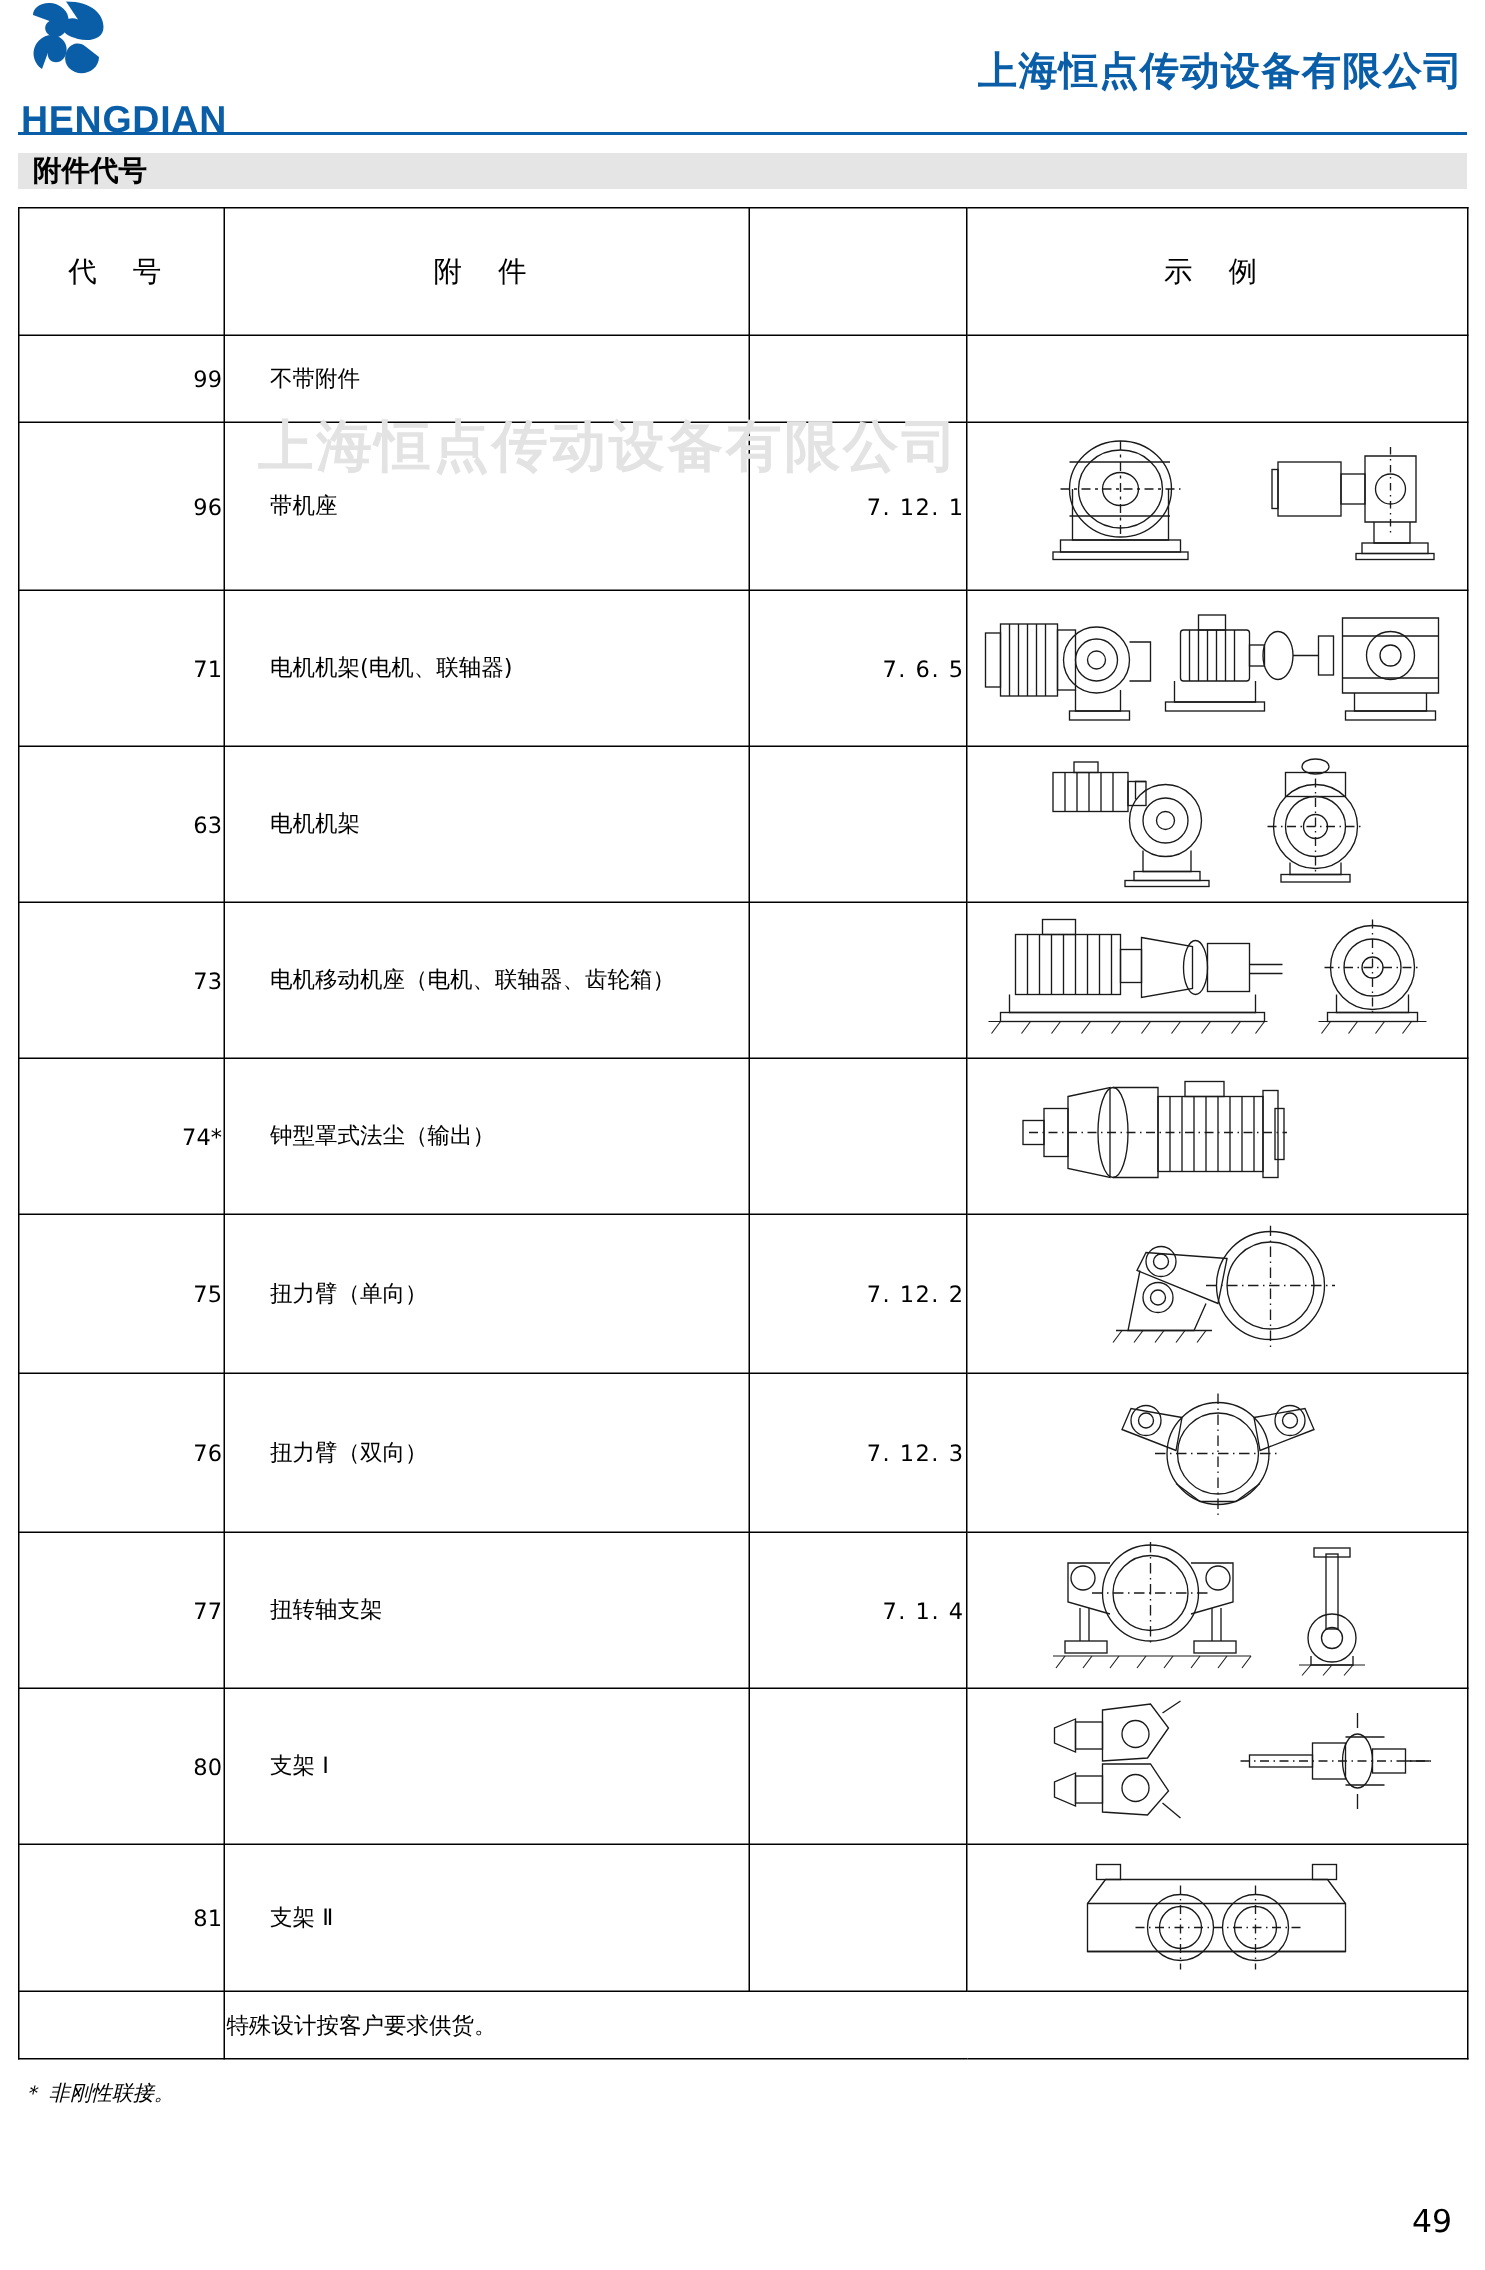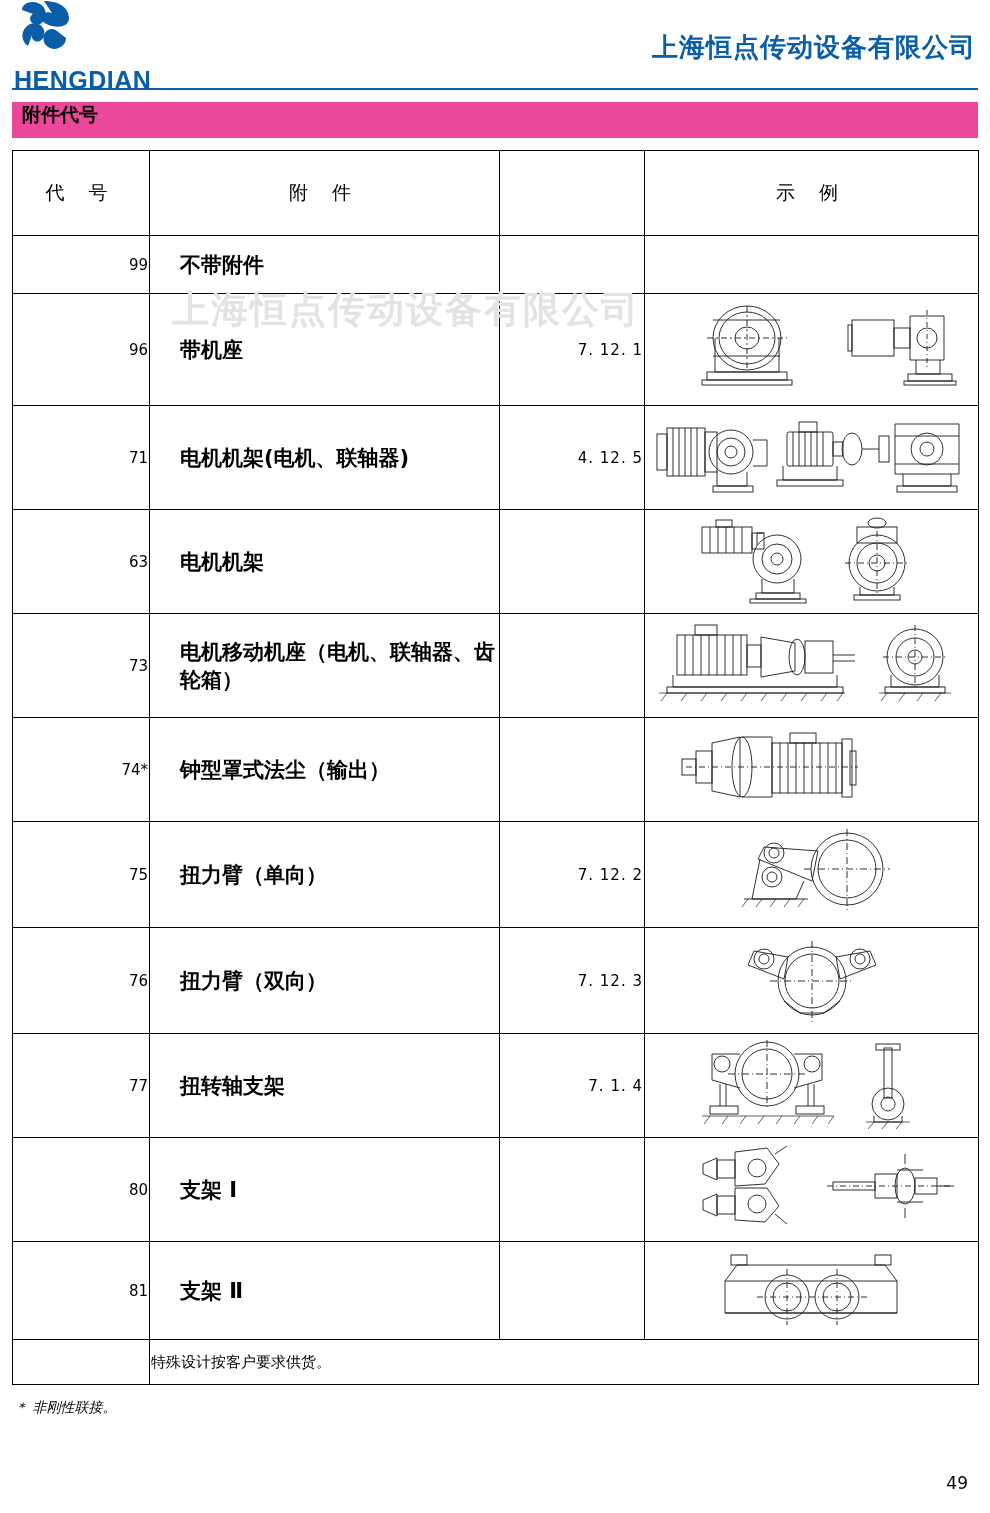--- a/index.html
+++ b/index.html
@@ -58,23 +58,24 @@
     left: 12px;
     right: 12px;
     bottom: 0;
     height: 2px;
     background: #0a5ea8;
   }
 
   
   .section-bar {
     margin: 12px 12px 0 12px;
-    height: 36px;
-    background: #ec4899;
+    height: 24px;
+    background: #e5e5e5;
     display: flex;
+    align-items: center;
     padding-left: 10px;
     box-sizing: border-box;
   }
   .section-bar .title {
     font-size: 19px;
     font-weight: bold;
     color: #000;
     font-family: "DejaVu Sans", sans-serif;
   }
 
@@ -108,24 +109,23 @@
     border-radius: 14px;
   }
   .hdr td span { display: inline-block; letter-spacing: 9px; }
 
   .code-cell {
     text-align: right;
     font-size: 15px;
     font-family: "DejaVu Sans", sans-serif;
   }
   .name-cell {
-    font-size: 21px;
+    font-size: 15px;
     padding-left: 30px;
     font-family: "DejaVu Sans", sans-serif;
-    font-weight: bold;
   }
   .ref-cell {
     text-align: right;
     font-size: 15px;
     letter-spacing: 1px;
     font-family: "DejaVu Sans", sans-serif;
   }
   .ex-cell {
     padding: 0;
     text-align: center;
@@ -155,21 +155,21 @@
   .footnote {
     margin: 14px 12px 0 14px;
     font-size: 14px;
     font-family: "DejaVu Sans", sans-serif;
     font-style: italic;
   }
   .page-num {
     position: absolute;
     right: 22px;
     bottom: 20px;
-    font-size: 17px;
+    font-size: 21px;
     font-family: "DejaVu Sans", sans-serif;
   }
 
   svg { display: block; margin: 0 auto; }
 </style>
 </head>
 <body>
 
 <div class="header">
   <div class="logo-block">
@@ -244,21 +244,21 @@
             <rect x="252" y="81" width="52" height="4"></rect>
             <line x1="275" y1="10" x2="275" y2="70" stroke-dasharray="5 3 1 3"></line>
           </g>
         </svg>
       </td>
     </tr>
 
     <tr style="height:104px">
       <td class="code-cell">71</td>
       <td class="name-cell">电机机架(电机、联轴器)</td>
-      <td class="ref-cell">4. 12. 5</td>
+      <td class="ref-cell">7. 6. 5</td>
       <td class="ex-cell">
         <svg width="330" height="96" viewBox="0 0 330 96">
           <g fill="none" stroke="#1a1a1a" stroke-width="0.9">
 
             <rect x="10" y="24" width="10" height="36"></rect>
             <rect x="20" y="18" width="38" height="48"></rect>
             <line x1="26" y1="18" x2="26" y2="66"></line>
                 <line x1="32" y1="18" x2="32" y2="66"></line>
             <line x1="38" y1="18" x2="38" y2="66"></line>
                 <line x1="44" y1="18" x2="44" y2="66"></line>

